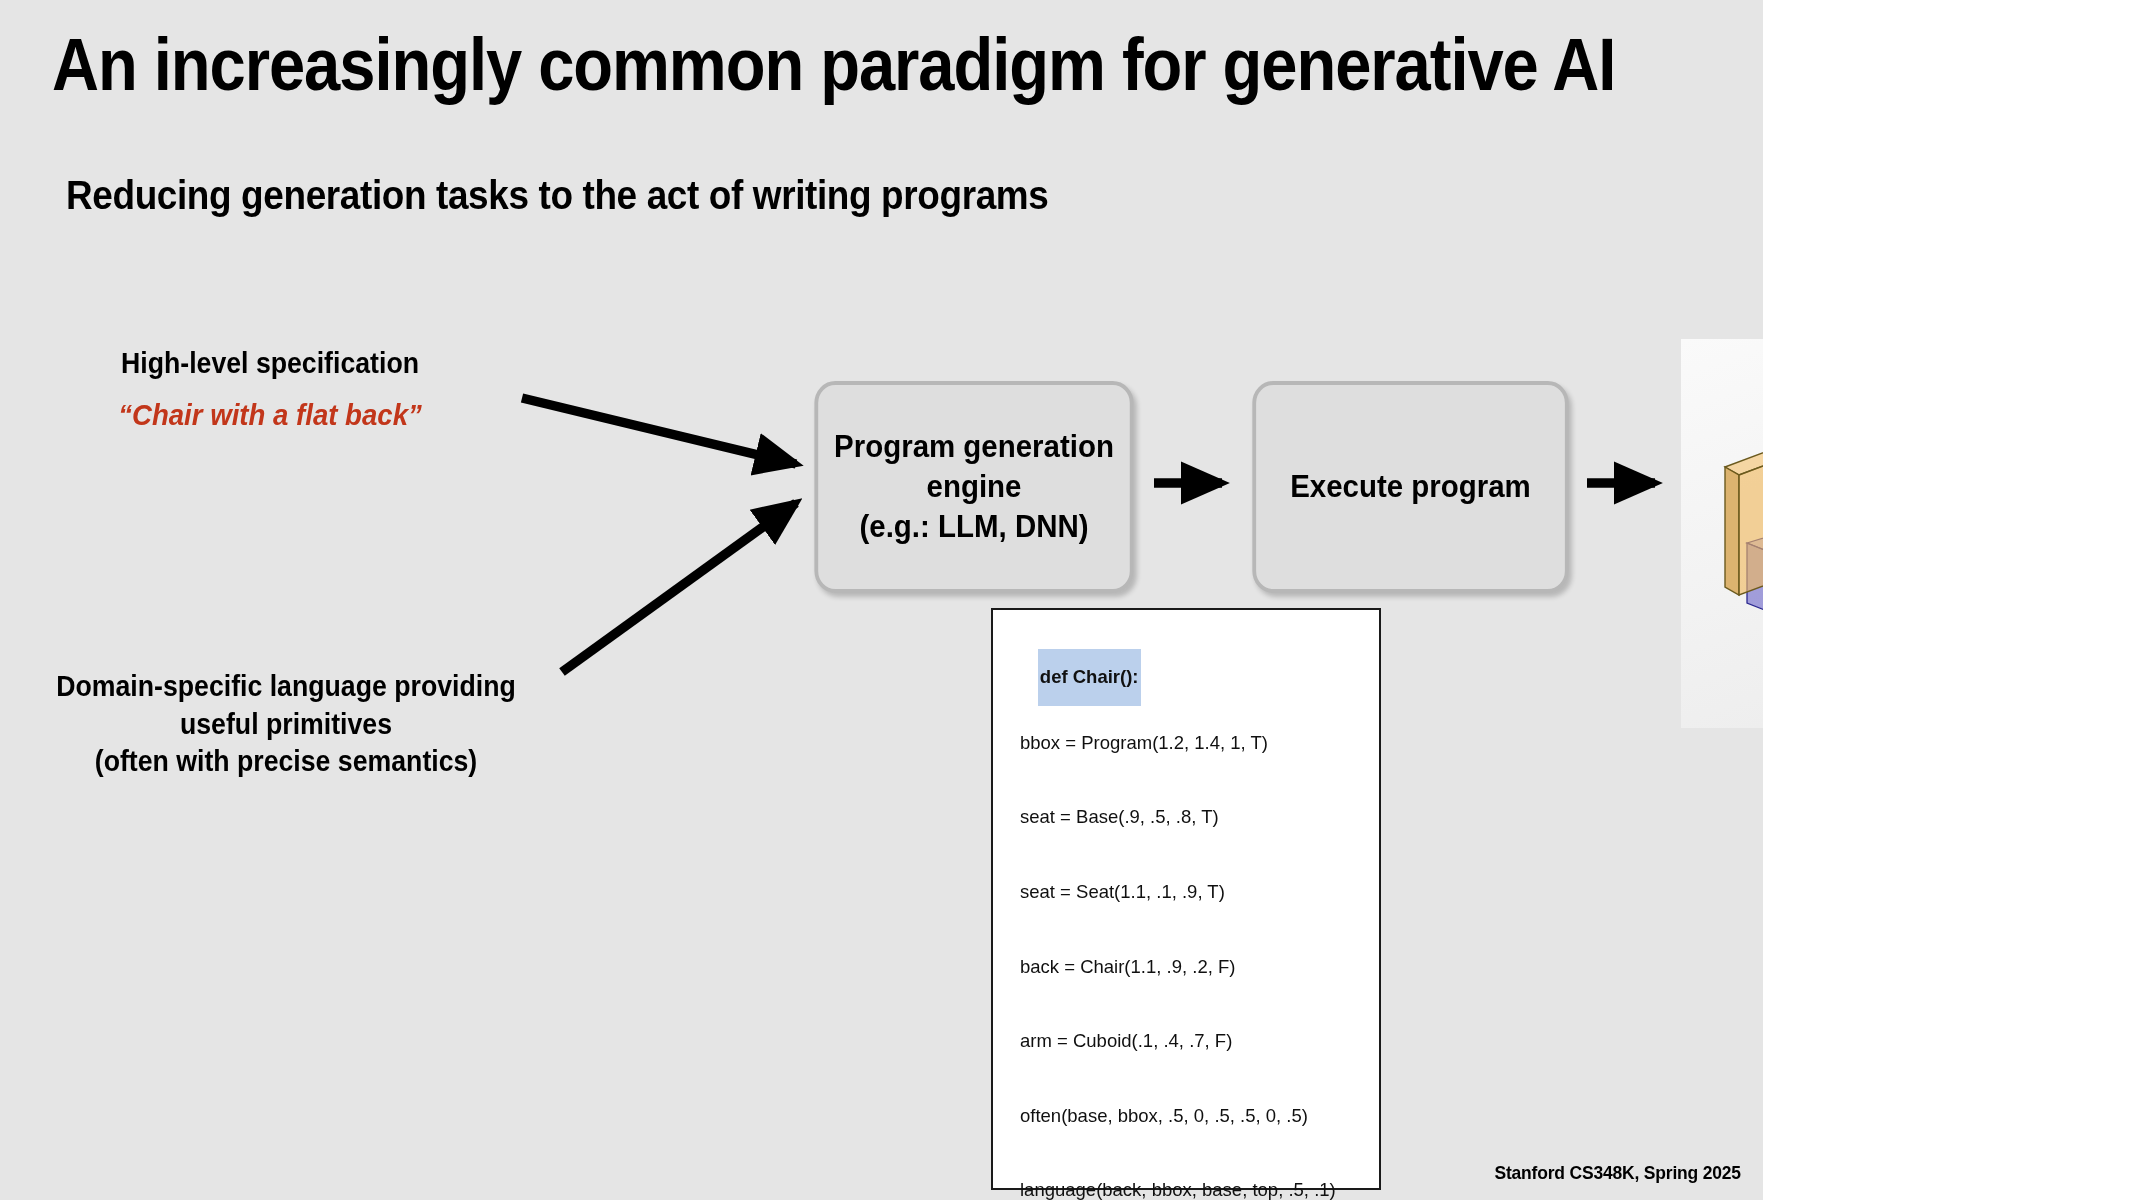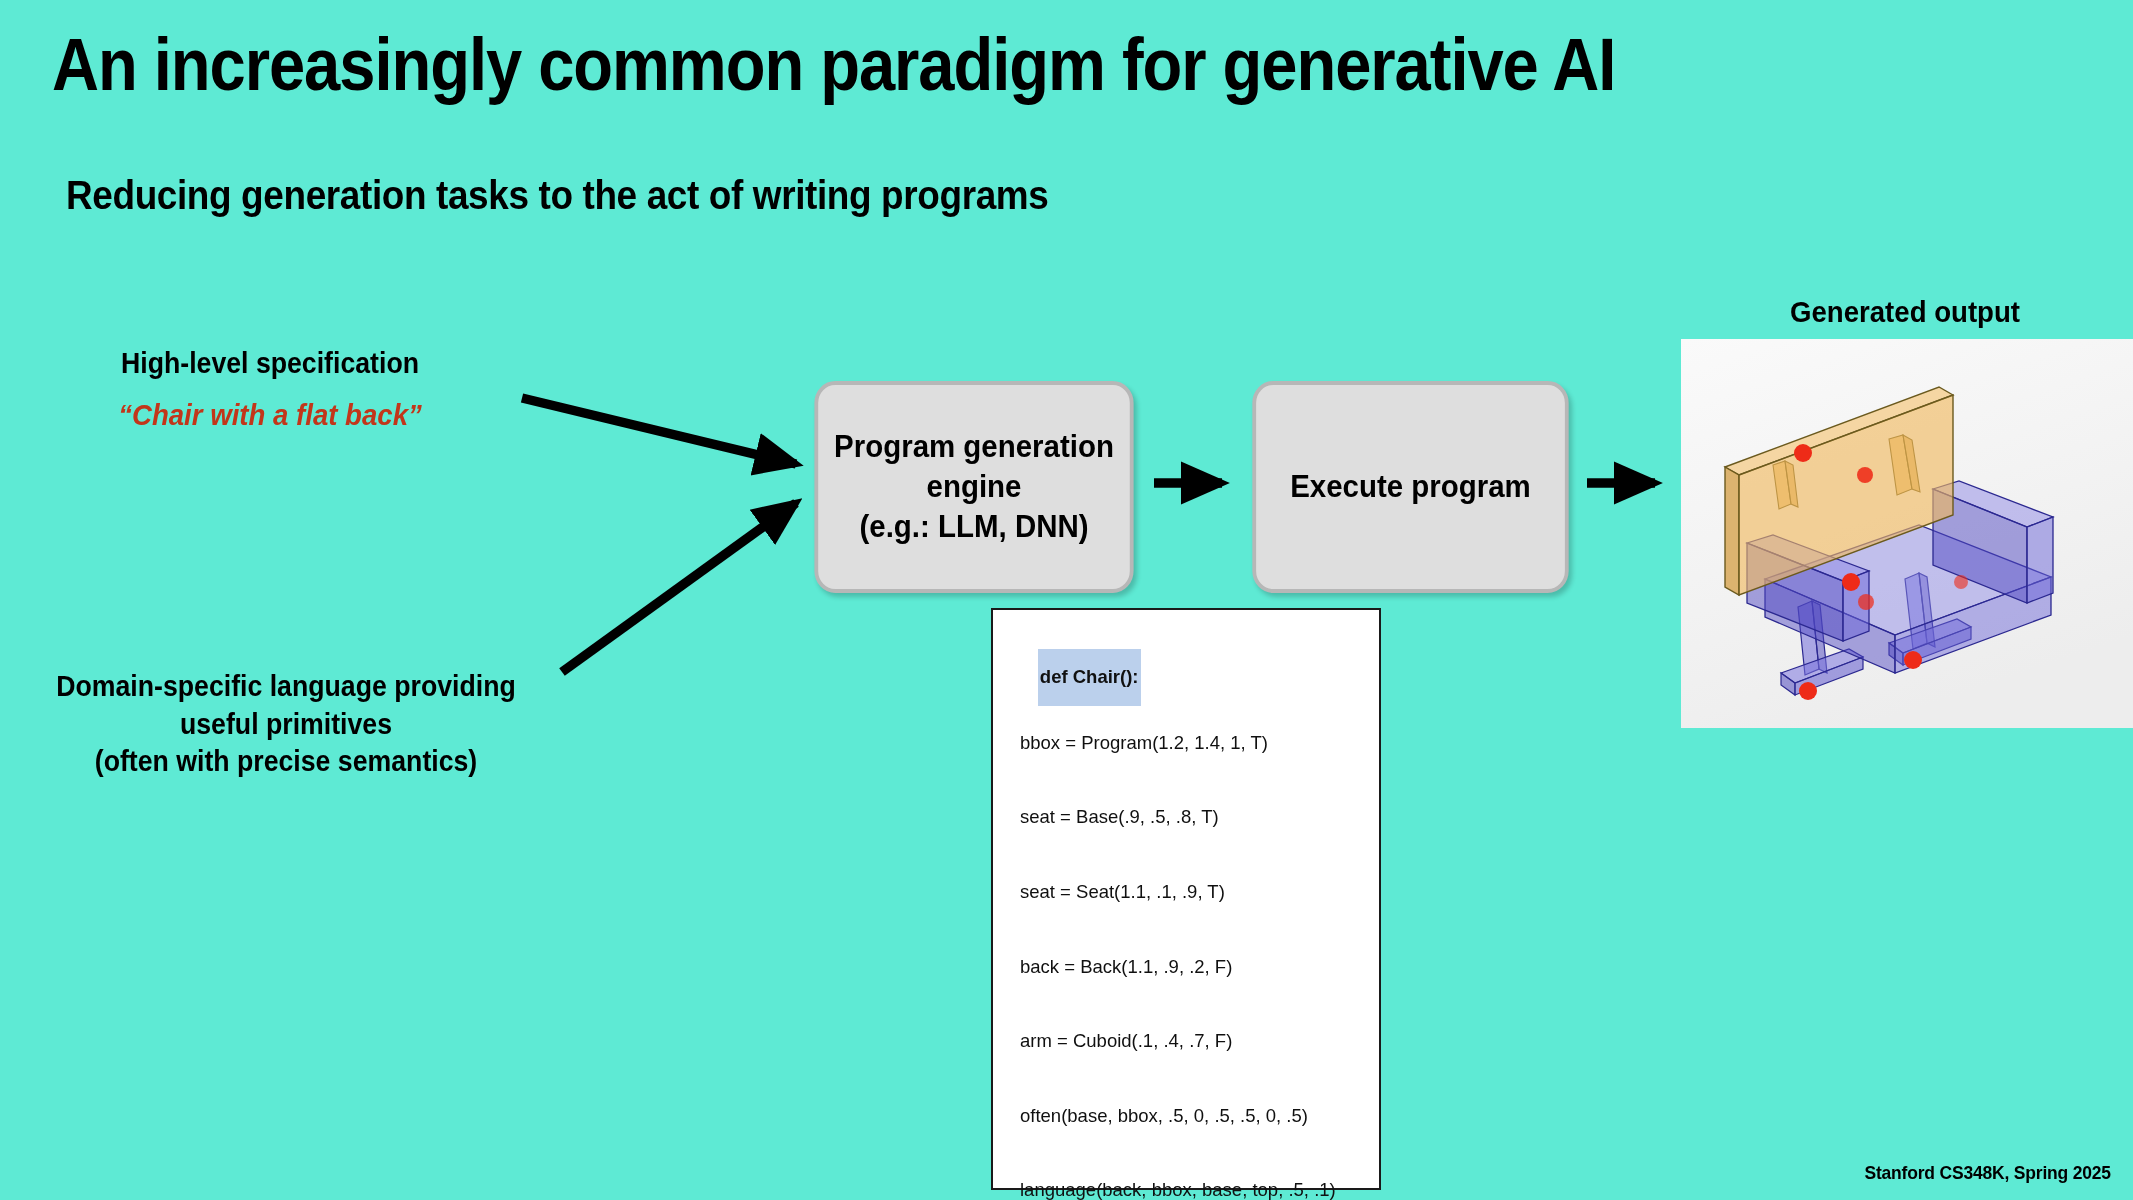--- a/index.html
+++ b/index.html
@@ -7,23 +7,23 @@
     margin: 0;
     padding: 0;
     background: #ffffff;
   }
   body {
     font-family: "Liberation Sans", sans-serif;
     color: #000000;
   }
   #slide {
     position: relative;
-    width: 2133px;
+    width: 1763px;
     height: 1200px;
-    background: #5eead4;
+    background: #e5e5e5;
     overflow: hidden;
   }
 
   
   .title {
     position: absolute;
     left: 52px;
     top: 26px;
     font-size: 74px;
     font-weight: bold;
@@ -247,21 +247,21 @@
     </defs>
     <line x1="2" y1="11" x2="70" y2="11" stroke="#000" stroke-width="9.5" marker-end="url(#ah4)"></line>
   </svg>
 
   <div id="code-panel">
     <div class="code-lines">
       <span class="code-line hl-blue">def Chair():</span>
       <span class="code-line indent">bbox = Program(1.2, 1.4, 1, T)</span>
       <span class="code-line indent">seat = Base(.9, .5, .8, T)</span>
       <span class="code-line indent">seat = Seat(1.1, .1, .9, T)</span>
-      <span class="code-line indent">back = Back(1.1, .9, .2, F)</span>
+      <span class="code-line indent">back = Chair(1.1, .9, .2, F)</span>
       <span class="code-line indent">arm = Cuboid(.1, .4, .7, F)</span>
       <span class="code-line indent">often(base, bbox, .5, 0, .5, .5, 0, .5)</span>
       <span class="code-line indent">language(back, bbox, base, top, .5, .1)</span>
       
       
       
       
       
       
       

